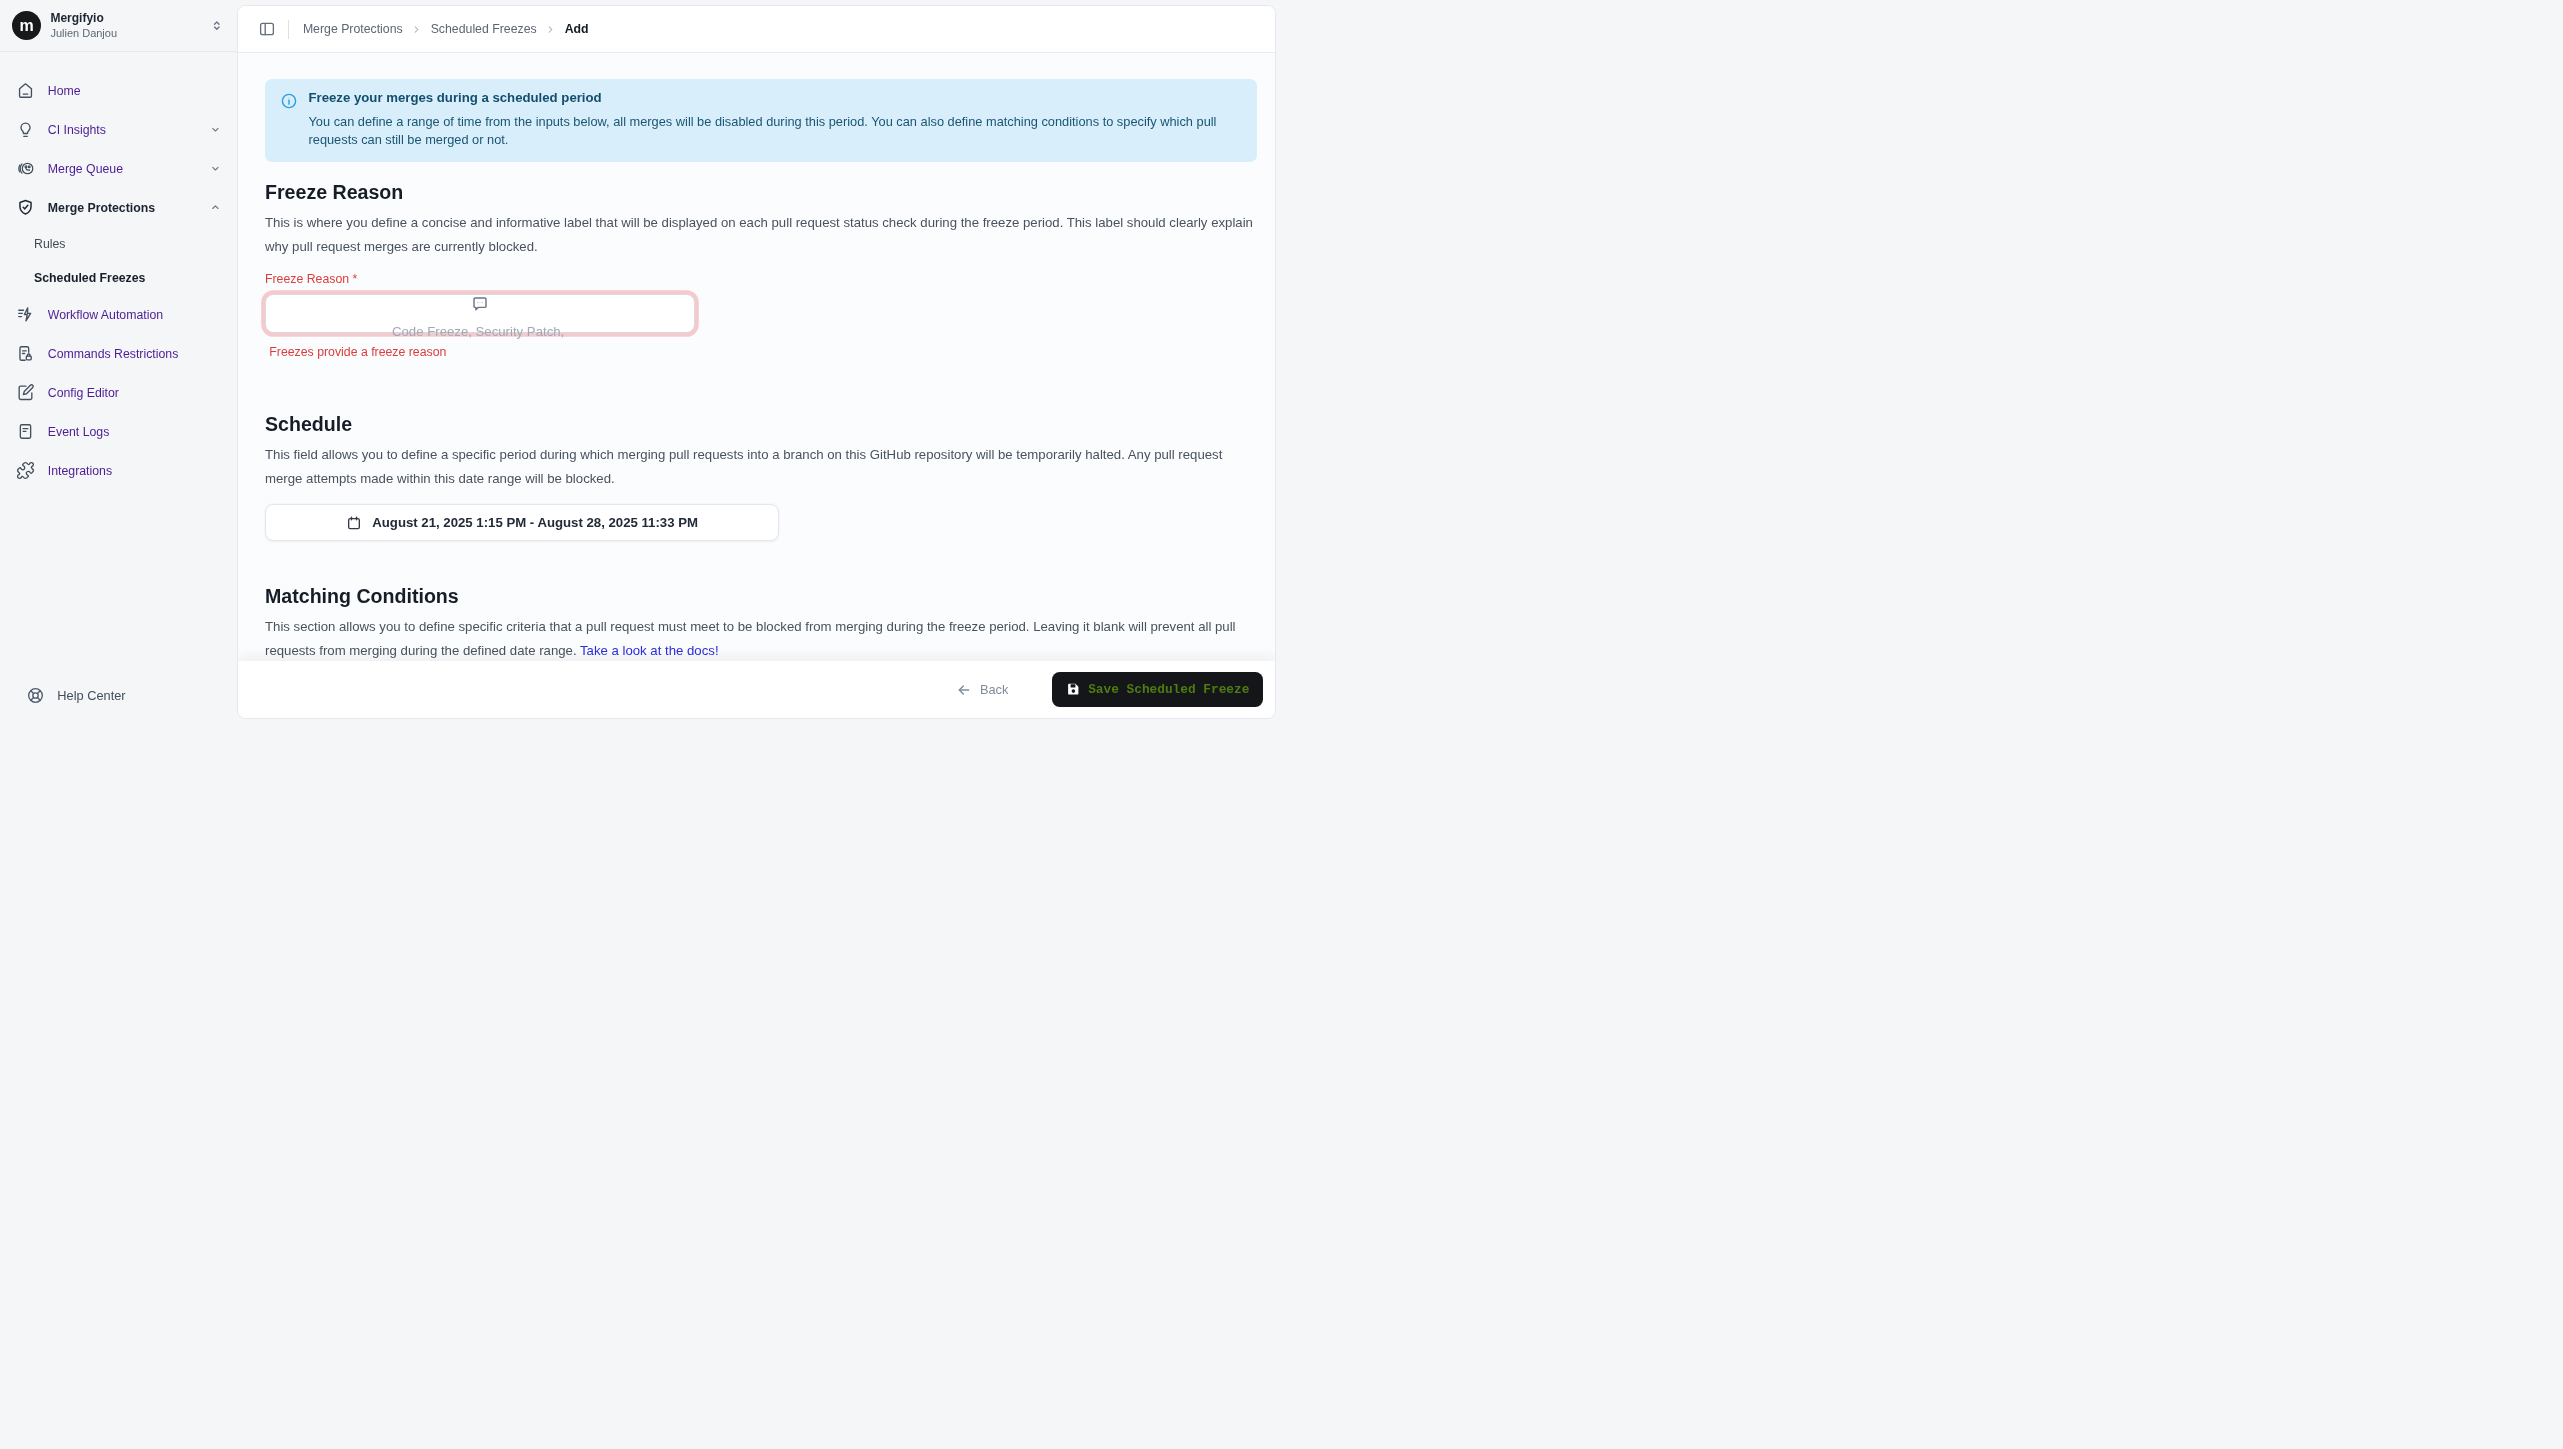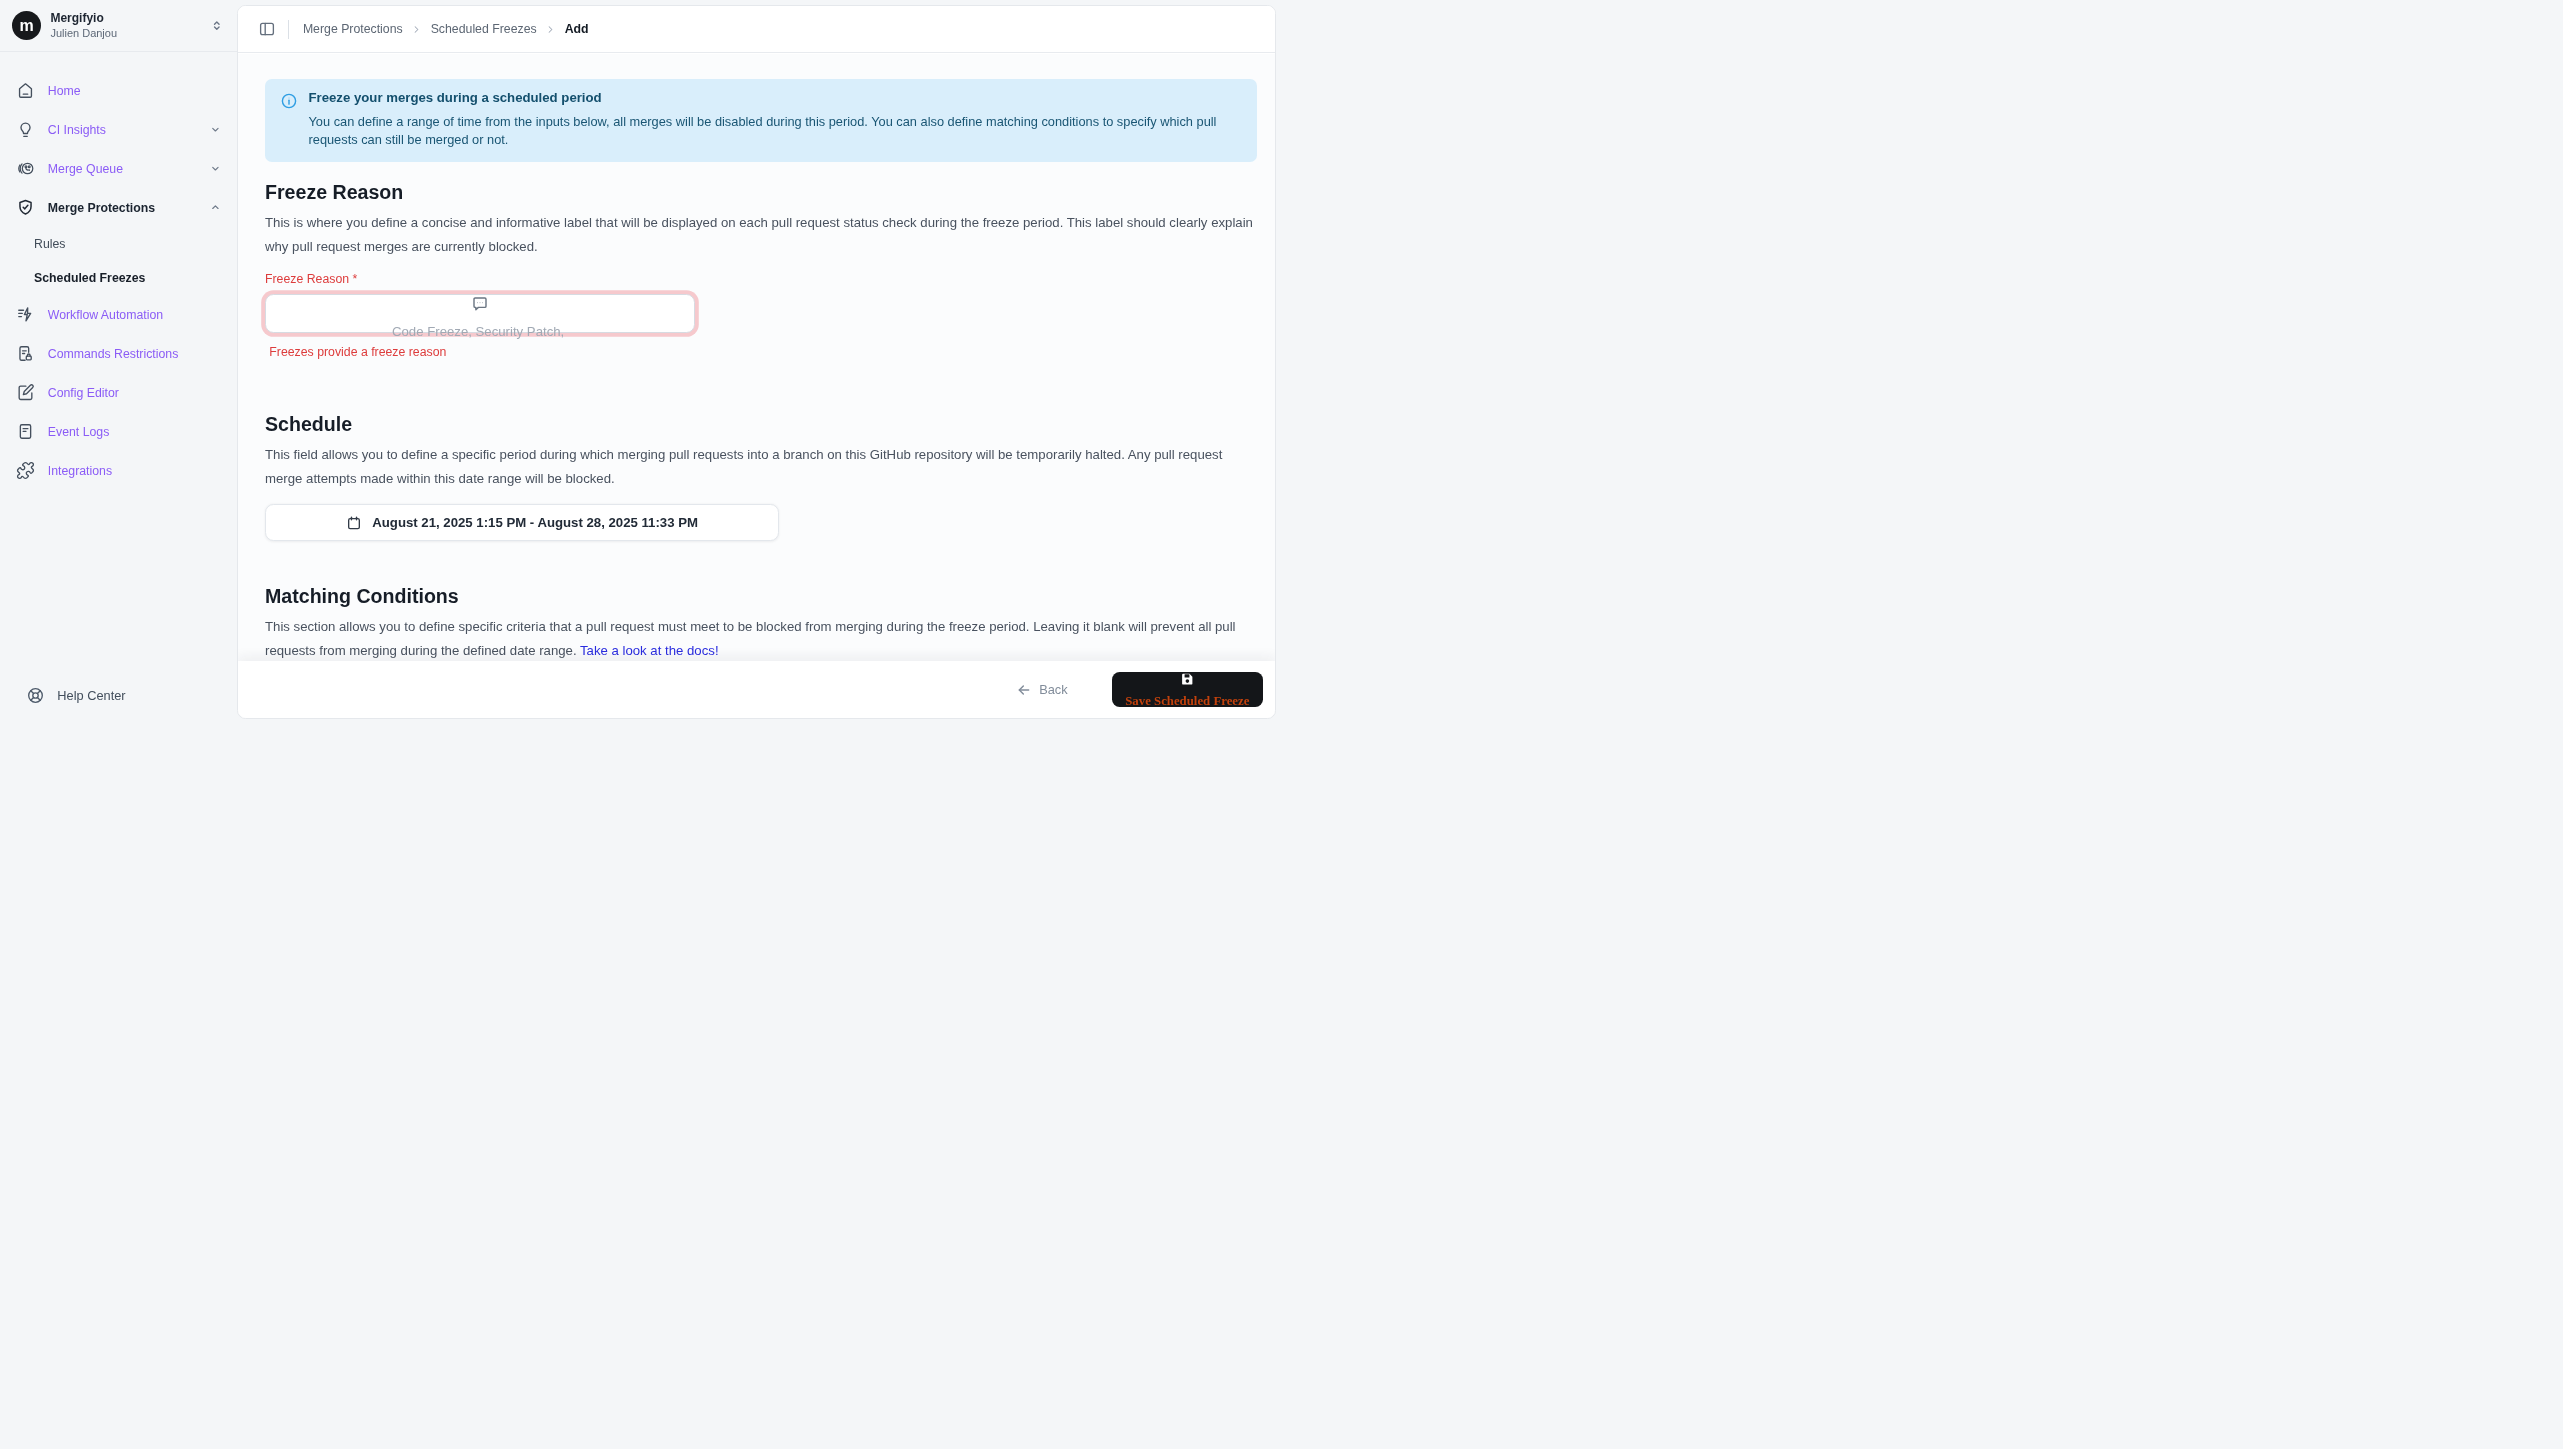--- a/index.html
+++ b/index.html
@@ -24,21 +24,21 @@
     font-weight:700; font-size:16px; line-height:1;
   }
   .org-meta { flex:1; line-height:1.25; min-width:0; }
   .org-name { font-size:12px; font-weight:700; color:#1d2531; }
   .org-user { font-size:11px; color:#5d6877; margin-top:0.9px; }
   .selector-icon { color:#6a7586; }
 
   .nav { padding-top:19px; }
   .nav-item {
     height:39px; display:flex; align-items:center; gap:12.8px;
-    padding:0 15.3px 0 16px; font-size:12.3px; font-weight:500; color:#8b5cf6; cursor:pointer;
+    padding:0 15.3px 0 16px; font-size:12.3px; font-weight:500; color:#4c1d95; cursor:pointer;
   }
   .nav-item .ic { color:#45505e; flex:0 0 auto; }
   .nav-item .chev { margin-left:auto; color:#6f7a8a; }
   .nav-item.bold { font-weight:700; color:#1b2430; }
   .nav-item.bold .ic { color:#222a35; }
   .nav-sub {
     height:34px; display:flex; align-items:center; padding-left:34px;
     font-size:12.3px; color:#414c59; cursor:pointer;
   }
   .nav-sub.active { font-weight:700; color:#171e28; }
@@ -111,23 +111,23 @@
     position:absolute; left:0; right:0; bottom:0; height:57px; background:#fff;
     box-shadow:0 -4.3px 12px rgba(33,39,46,.06);
     display:flex; align-items:center; justify-content:flex-end; gap:38px;
     padding-right:12px; border-radius:0 0 8.5px 8.5px;
   }
   .back-btn {
     display:flex; align-items:center; gap:7.7px; background:none; border:none; cursor:pointer;
     color:#818c9a; font-size:12.8px; font-weight:500; font-family:inherit;
   }
   .save-btn {
-    display:flex; align-items:center; gap:7.7px; background:#141619; color:#c2410c;
+    display:flex; align-items:center; gap:7.7px; background:#141619; color:#4d7c0f;
     border:none; border-radius:7.7px; height:35px; padding:0 13.6px; cursor:pointer;
-    font-size:12.8px; font-weight:600; font-family:Liberation Serif, serif;flex-direction:column;
+    font-size:12.8px; font-weight:600; font-family:Liberation Mono, monospace;
   }
 </style>
 </head>
 <body>
 
 <aside class="sidebar">
   <div class="sidebar-header">
     <div class="avatar">
         <span>m</span>
       </div>

